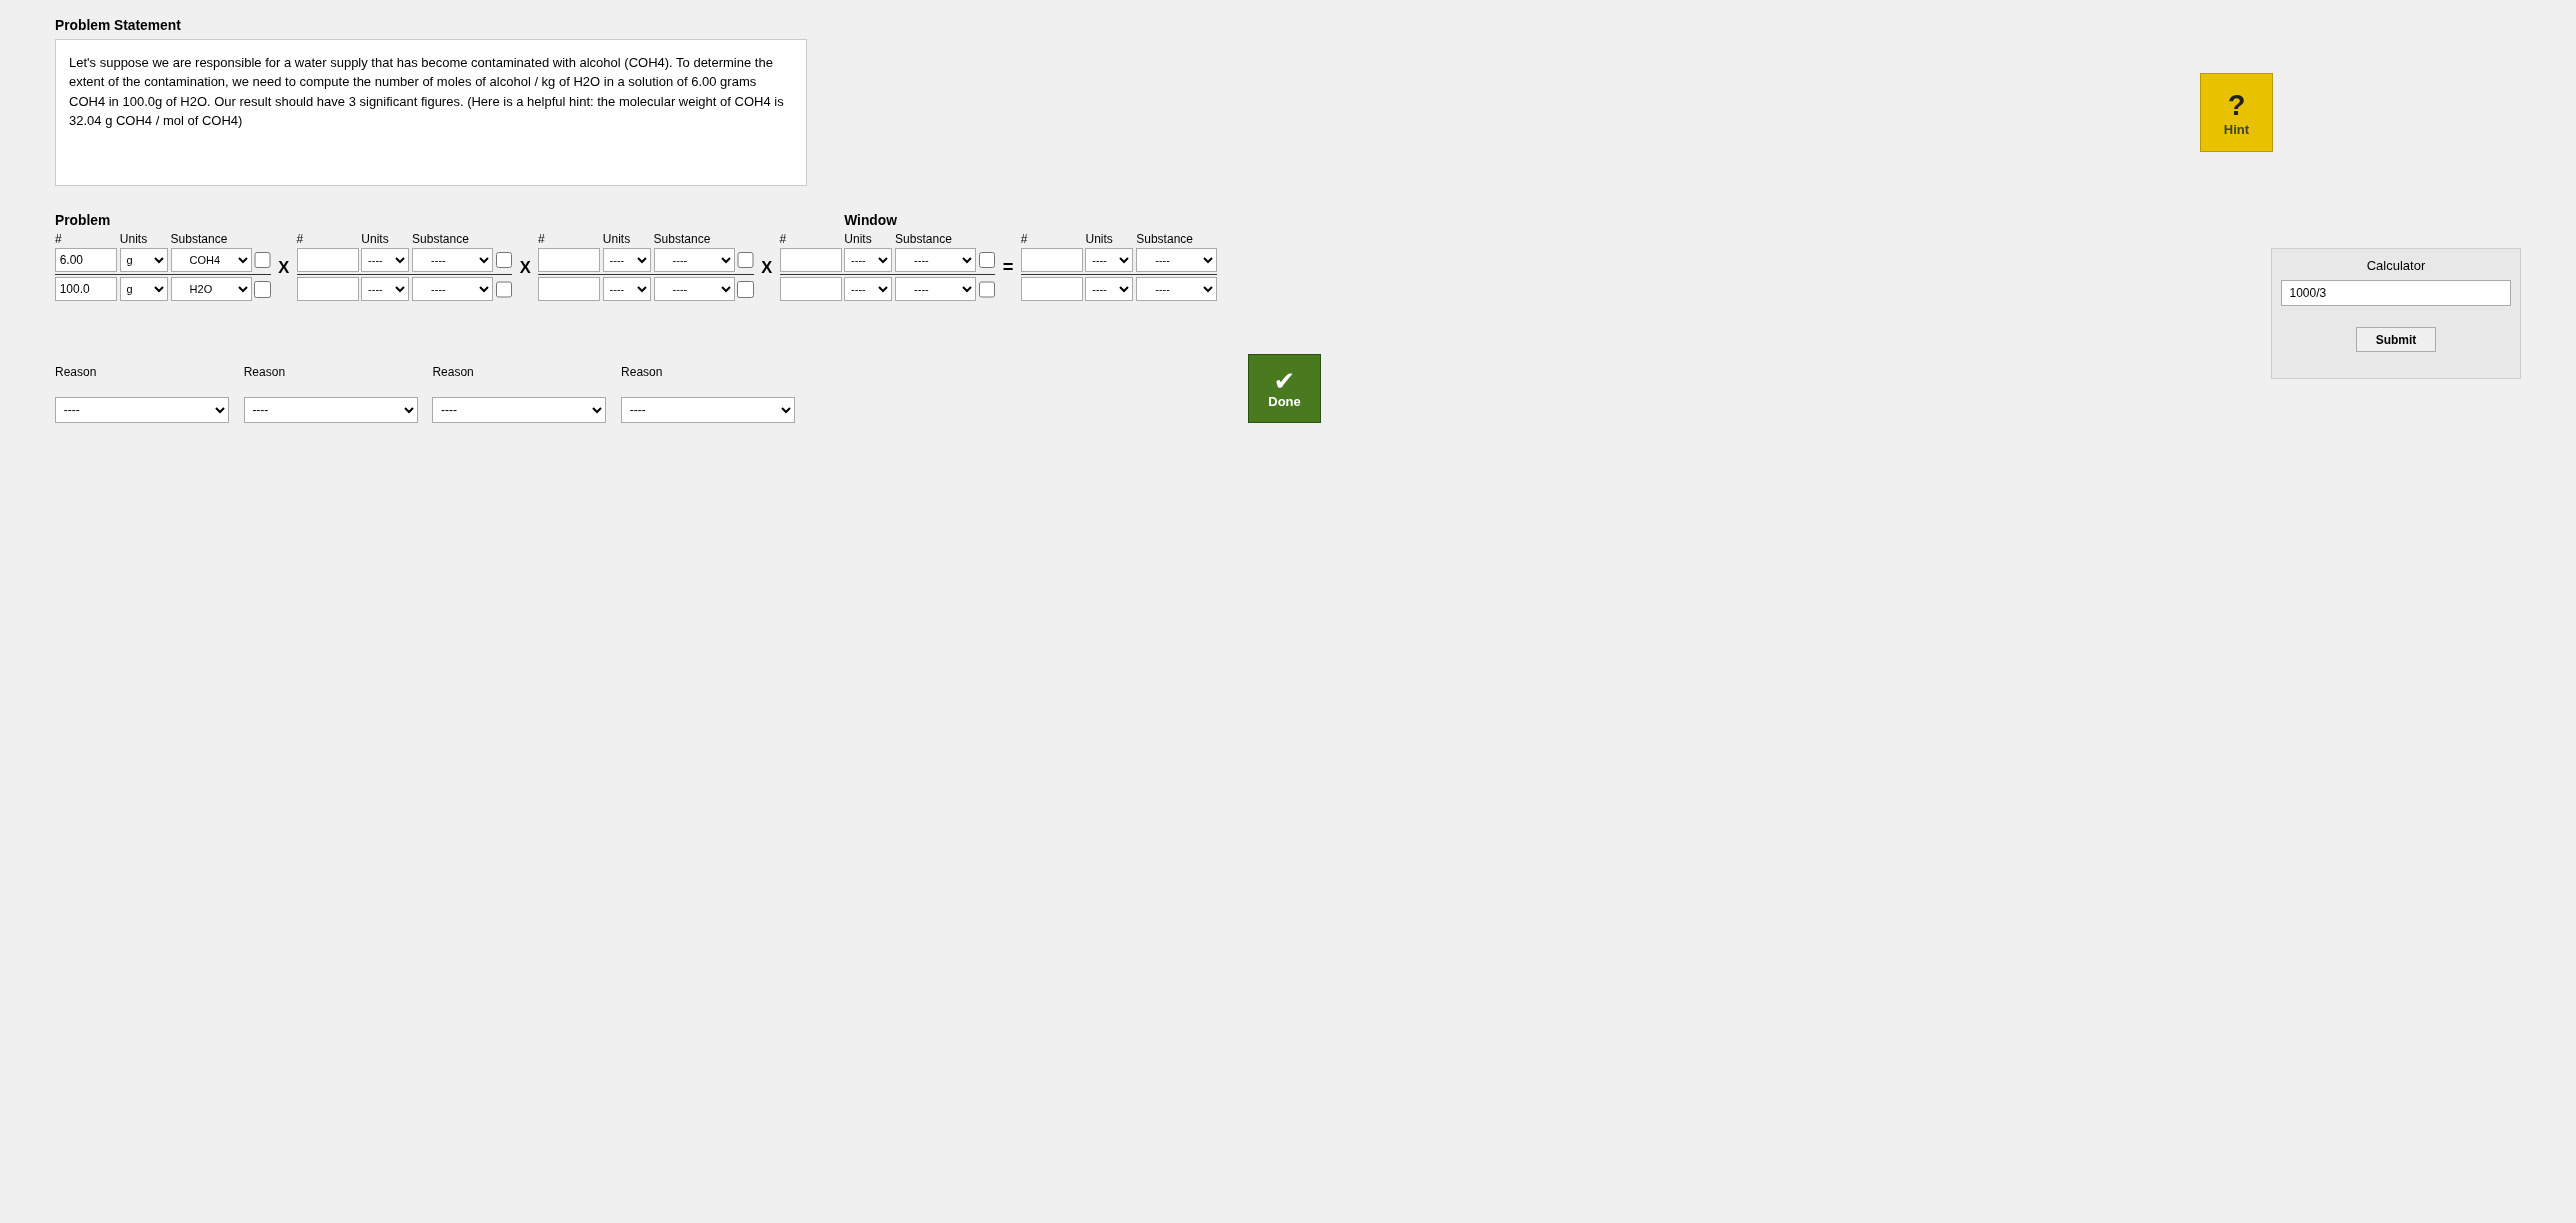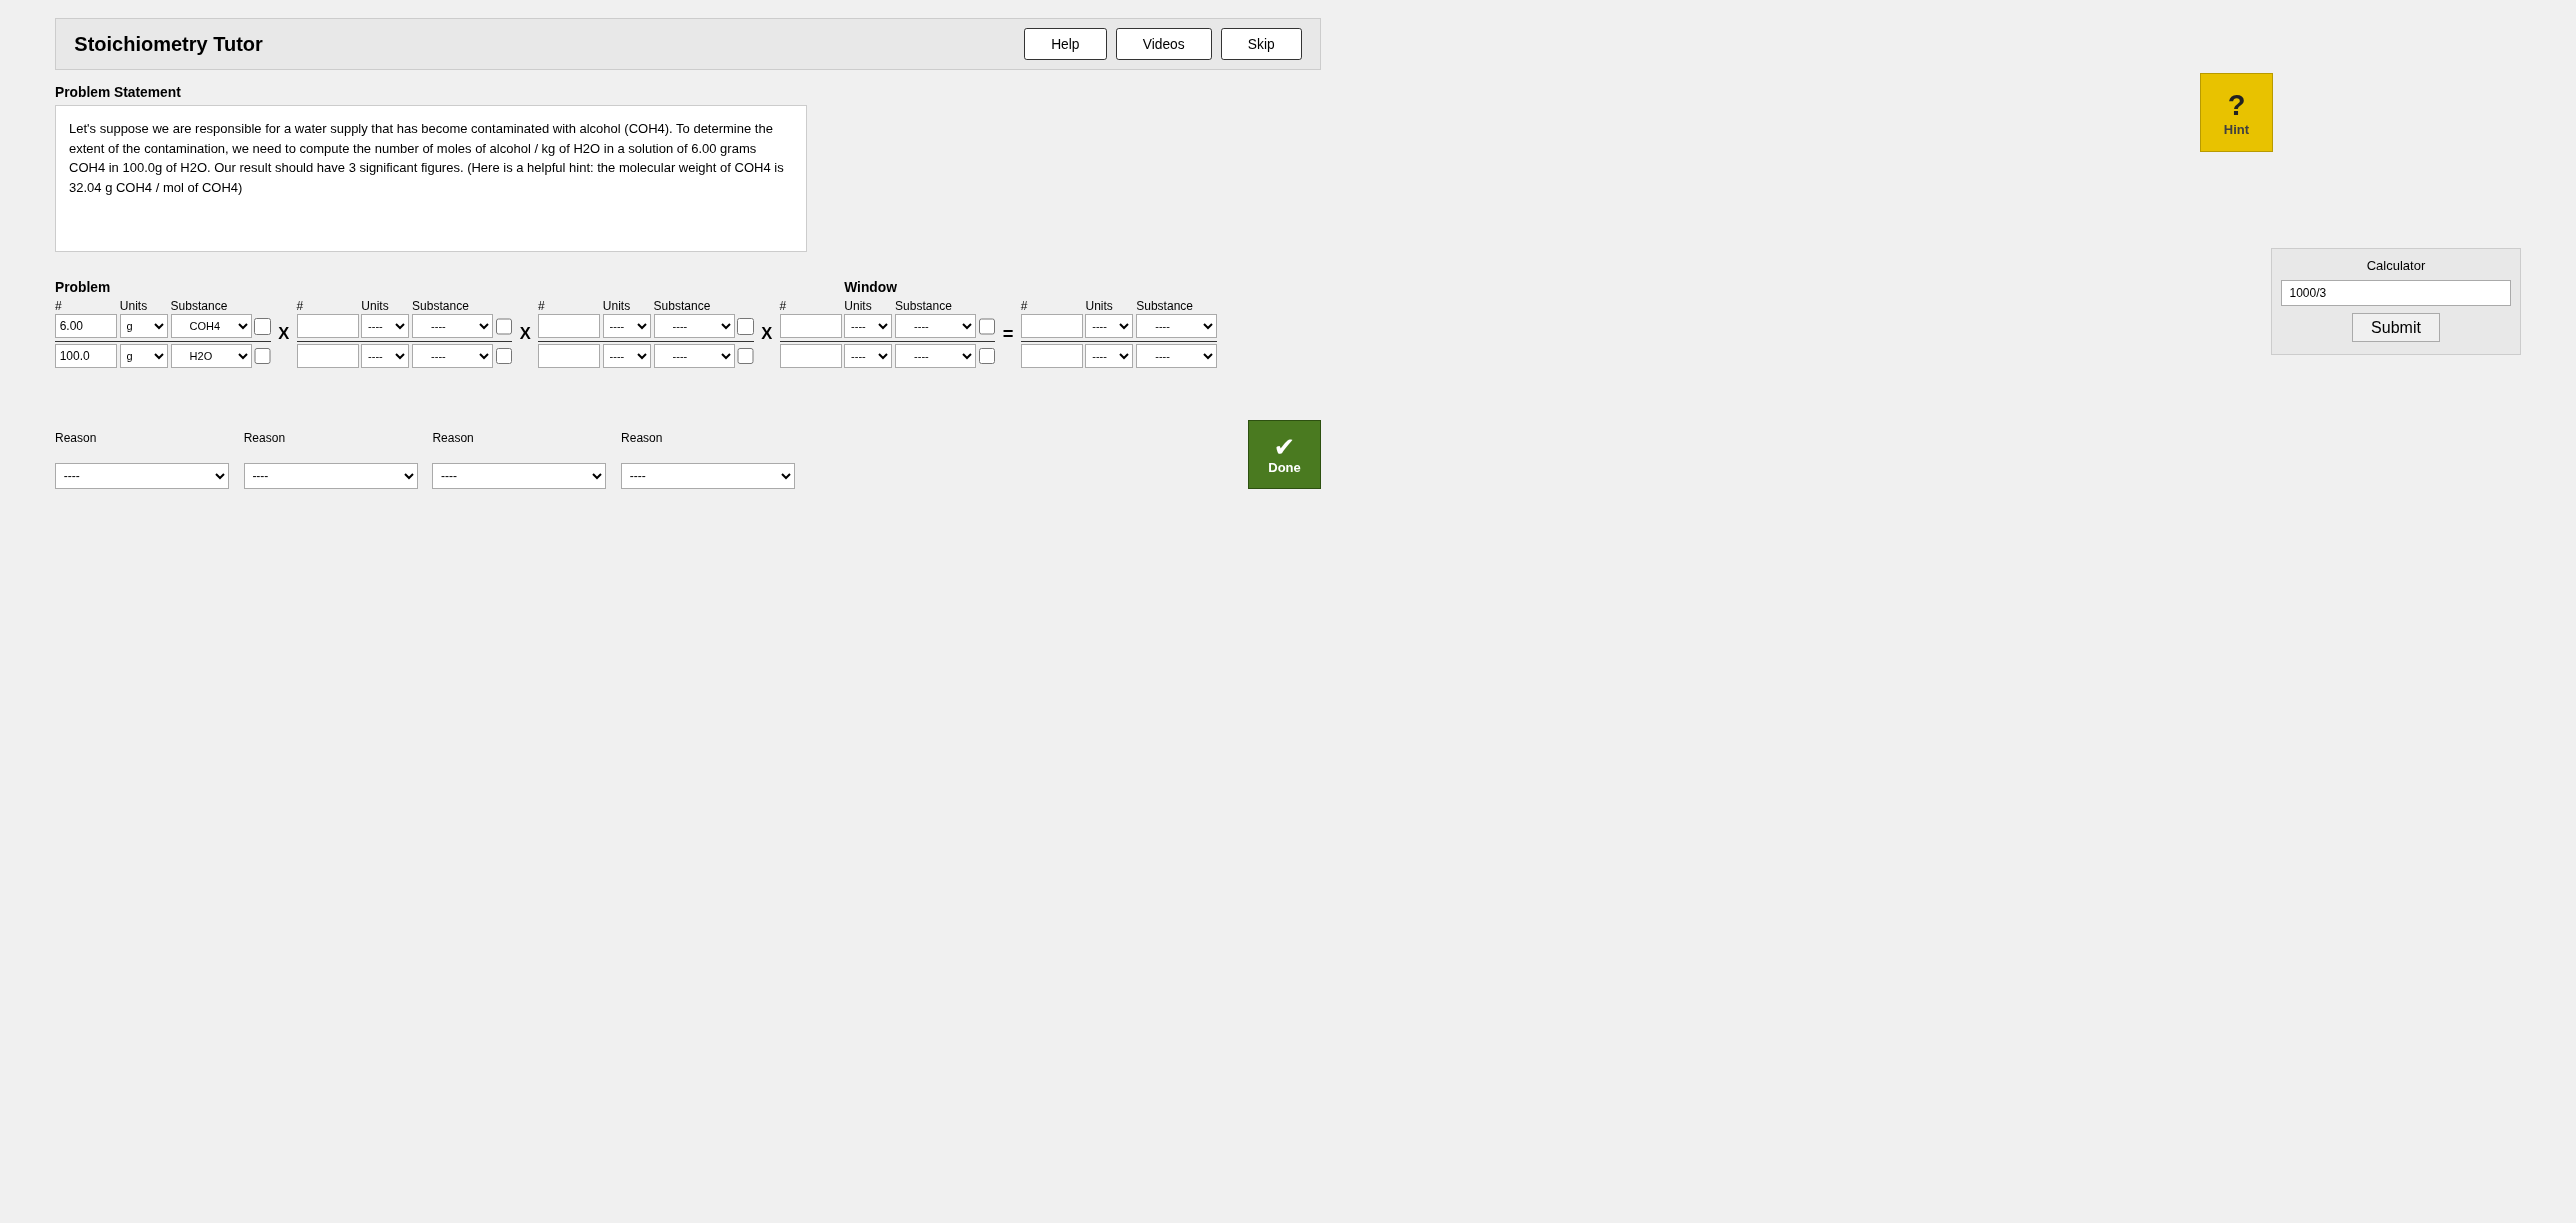--- a/index.html
+++ b/index.html
@@ -131,26 +131,27 @@
     .calculator-input {
       width: 100%;
       border: 0.9px solid #aaa;
       padding: 4.6px 7.3px;
       font-size: 12px;
       margin-bottom: 5.5px;
       background: white;
     }
     .calculator-submit {
       display: block;
-      margin: 2px auto;
+      margin: 16px auto;
       border: 0.9px solid #aaa;
       background: #f0f0f0;
       padding: 4.6px 18.3px;
       cursor: pointer;
-      font-size: 16px;
+      font-size: 12px;
+      font-weight: bold;
     }
 
     
     .problem-result-section {
       margin-top: 27.5px;
     }
     .pr-label {
       font-weight: bold;
       font-size: 13.8px;
     }
@@ -261,26 +262,20 @@
       gap: 2.8px;
       margin-bottom: 0.9px;
     }
   </style>
 </head>
 <body>
 
 <div style="position:relative; min-height:734px;">
   <div class="main-container">
 
-    <div class="header">
-      <span class="header-title">Stoichiometry Tutor</span>
-      <button class="header-btn">Help</button>
-      <button class="header-btn">Videos</button>
-      <button class="header-btn">Skip</button>
-    </div>
 
     <div class="problem-section">
       <div class="section-title">Problem Statement</div>
       <div class="problem-text-box">Let's suppose we are responsible for a water supply that has become contaminated with alcohol (COH4). To determine the extent of the contamination, we need to compute the number of moles of alcohol / kg of H2O in a solution of 6.00 grams COH4 in 100.0g of H2O. Our result should have 3 significant figures. (Here is a helpful hint: the molecular weight of COH4 is 32.04 g COH4 / mol of COH4)</div>
     </div>
 
     <div class="problem-result-section">
       <div class="problem-header-row">
         <span class="pr-label" style="margin-right: 734px;">Problem</span>
         <span class="pr-label">Window</span>

